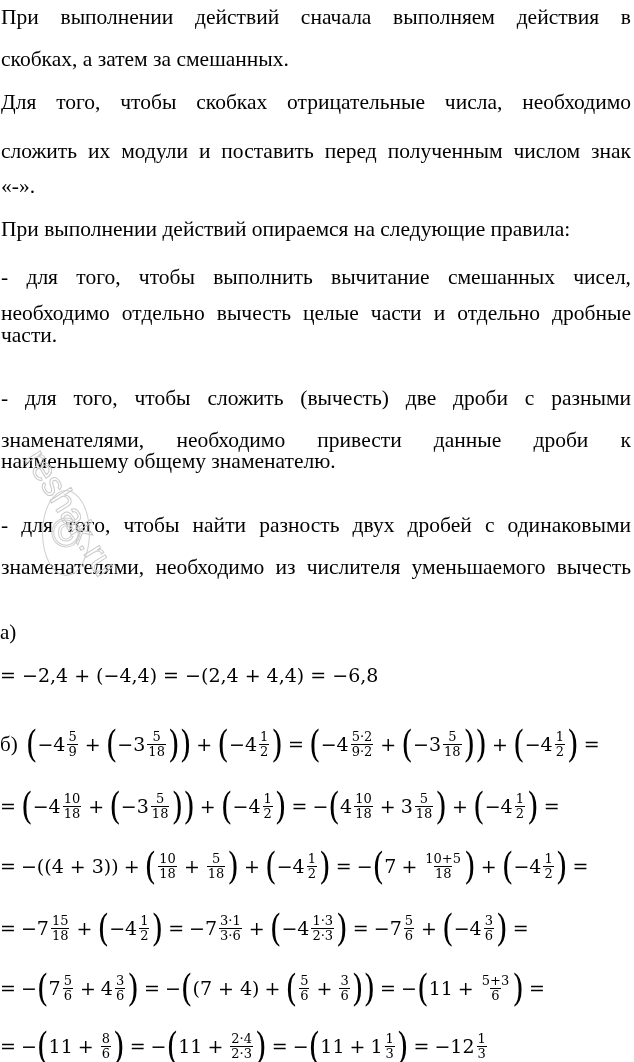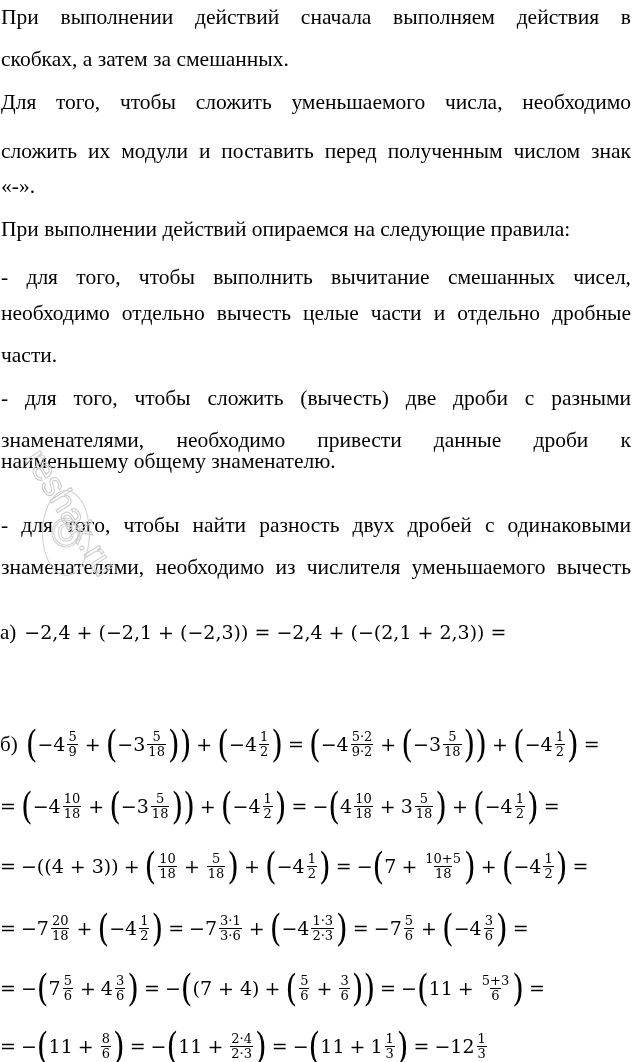--- a/index.html
+++ b/index.html
@@ -30,43 +30,45 @@
                display: flex; align-items: center; justify-content: center; font-family: "Liberation Sans", sans-serif; font-size: 40px; color: transparent; -webkit-text-stroke: 1px #cfcfcf; }
 </style>
 </head>
 <body>
 
 <div class="page">
 
   <div>
     <div class="tline justify" style="top:4px">При выполнении действий сначала выполняем действия в</div>
     <div class="tline" style="top:46px">скобках, а затем за смешанных.</div>
-    <div class="tline justify" style="top:89px">Для того, чтобы сложить уменьшаемого числа, необходимо</div>
+    <div class="tline justify" style="top:89px">Для того, чтобы скобках отрицательные числа, необходимо</div>
     <div class="tline justify" style="top:138px">сложить их модули и поставить перед полученным числом знак</div>
     <div class="tline" style="top:173px">«-».</div>
     <div class="tline" style="top:216px">При выполнении действий опираемся на следующие правила:</div>
     <div class="tline justify" style="top:264px">- для того, чтобы выполнить вычитание смешанных чисел,</div>
     <div class="tline justify" style="top:300px">необходимо отдельно вычесть целые части и отдельно дробные</div>
-    <div class="tline" style="top:342px">части.</div>
+    <div class="tline" style="top:322px">части.</div>
     <div class="tline justify" style="top:385px">- для того, чтобы сложить (вычесть) две дроби с разными</div>
     <div class="tline justify" style="top:427px">знаменателями, необходимо привести данные дроби к</div>
     <div class="tline" style="top:448px">наименьшему общему знаменателю.</div>
     <div class="tline justify" style="top:512px">- для того, чтобы найти разность двух дробей с одинаковыми</div>
     <div class="tline justify" style="top:554px">знаменателями, необходимо из числителя уменьшаемого вычесть</div>
 
   </div>
 
   <div class="watermark">
     <div class="wm-circle">©</div>
     <div class="wm-text">reshak.ru</div>
   </div>
 
   <div class="mline" style="top:607px">
     <span class="lbl">а)</span>
-    <span>−2,4 + (−2,1 + (−2,3)) = −2,4 + (−(2,1 + 2,3)) =</span>
+  </div>
+  <div class="mline" style="top:650px">
+    <span>= −2,4 + (−4,4) = −(2,4 + 4,4) = −6,8</span>
   </div>
 
   <div class="mline" style="top:719px">
     <span class="lbl">б)</span>
     <span class="big">(</span>
     <span>−4</span>
     <span class="frac">
         <span class="num">5</span>
         <span class="den">9</span>
       </span>
@@ -208,21 +210,21 @@
         <span class="den">2</span>
       </span>
     <span class="big">)</span>
     <span class="op">=</span>
   </div>
 
   <div class="mline" style="top:903px">
     <span class="op" style="margin-left:0">=</span>
     <span>−7</span>
     <span class="frac">
-        <span class="num">20</span>
+        <span class="num">15</span>
         <span class="den">18</span>
       </span>
     <span class="op">+</span>
     <span class="big">(</span>
     <span>−4</span>
     <span class="frac">
         <span class="num">1</span>
         <span class="den">2</span>
       </span>
     <span class="big">)</span>

